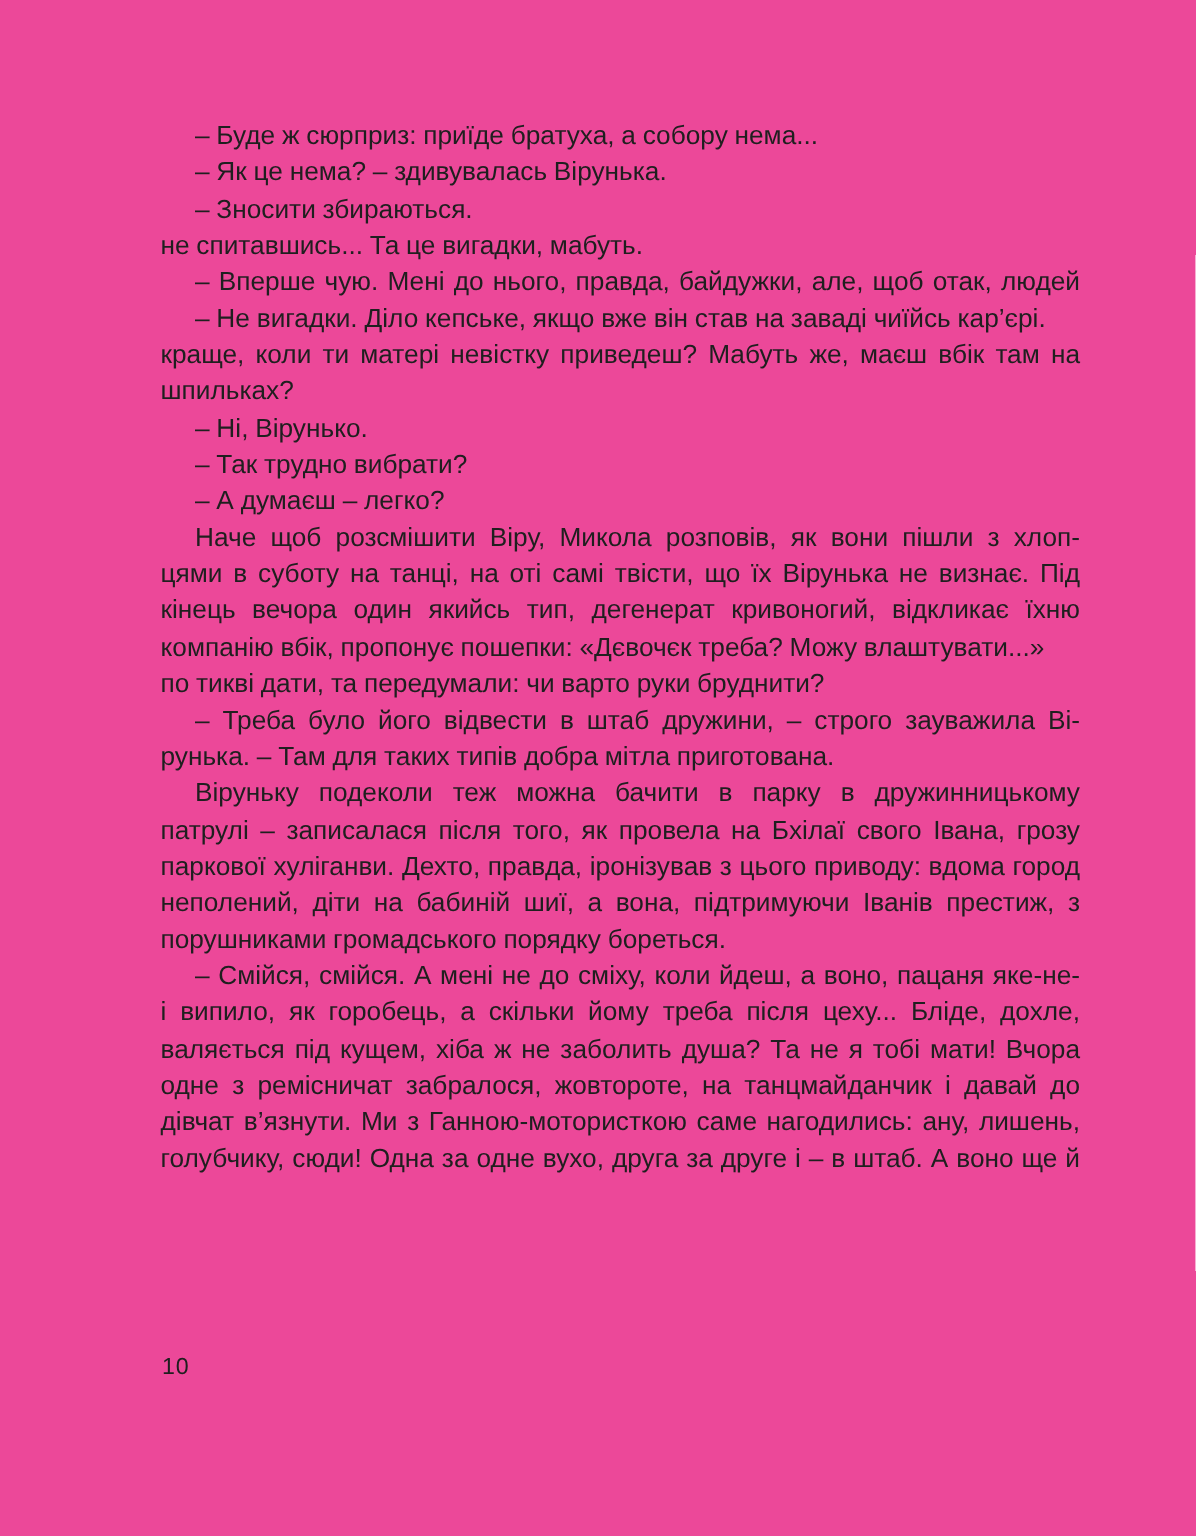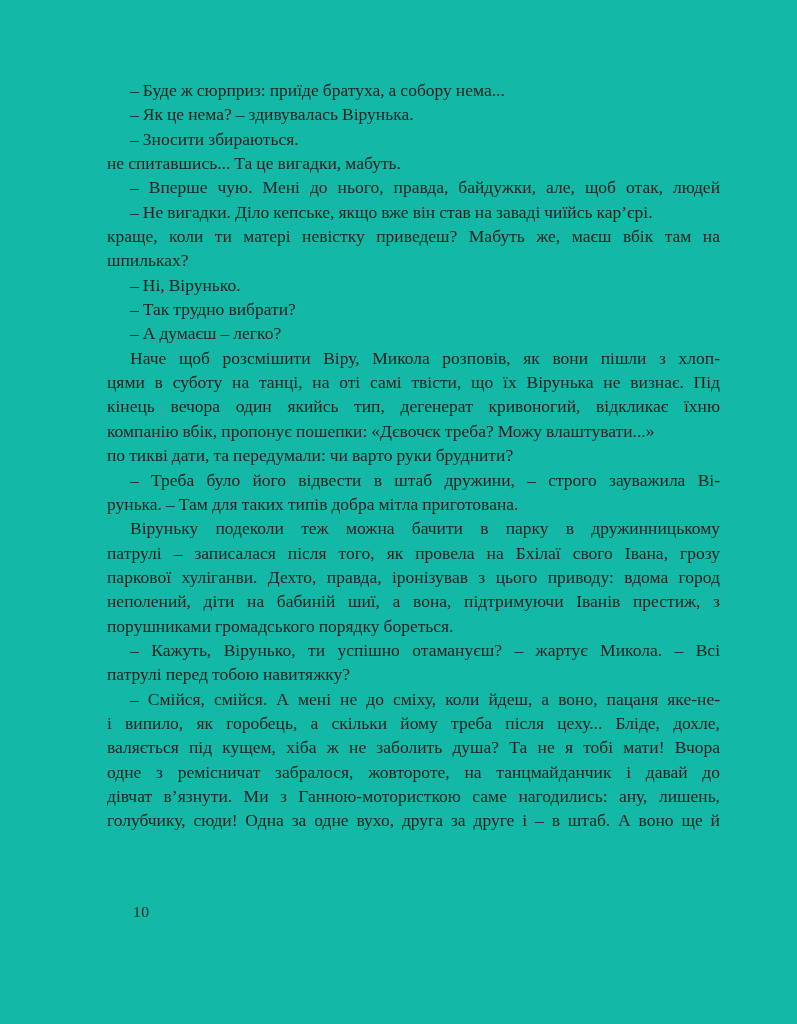--- a/index.html
+++ b/index.html
@@ -4,23 +4,23 @@
 <style>
   html, body {
     margin: 0;
     padding: 0;
     background: #ffffff;
   }
   .page {
     position: relative;
     width: 797px;
     height: 1024px;
-    background: #14b8a6;
+    background: #ec4899;
     overflow: hidden;
-    font-family: Liberation Serif, serif;
+    font-family: Liberation Sans, sans-serif;
     color: #1f1f1f;
   }
   .text-block {
     position: absolute;
     left: 107px;
     top: 78px;
     width: 613px;
     font-size: 17.5px;
     line-height: 24.35px;
     word-spacing: -0.02em;
@@ -35,21 +35,20 @@
   .line.just { text-align-last: justify; }
   .line.last { text-align-last: left; white-space: nowrap; }
   .line.first { text-indent: 23px; }
   .page-number {
     position: absolute;
     left: 108px;
     top: 903px;
     font-size: 15.5px;
     letter-spacing: 0.5px;
     color: #1f1f1f;
-    margin-left: 25px;
   }
 </style>
 </head>
 <body>
 
 <div class="page">
   <div class="text-block">
       <div class="para">
         <div class="line first last">– Буде ж сюрприз: приїде братуха, а собору нема...</div>
       </div>
@@ -93,24 +92,20 @@
         <div class="line last">рунька. – Там для таких типів добра мітла приготована.</div>
       </div>
       <div class="para">
         <div class="line first just">Віруньку подеколи теж можна бачити в парку в дружинницькому</div>
         <div class="line just">патрулі – записалася після того, як провела на Бхілаї свого Івана, грозу</div>
         <div class="line just">паркової хуліганви. Дехто, правда, іронізував з цього приводу: вдома город</div>
         <div class="line just">неполений, діти на бабиній шиї, а вона, підтримуючи Іванів престиж, з</div>
         <div class="line last">порушниками громадського порядку бореться.</div>
       </div>
       <div class="para">
-        <div class="line first just">– Кажуть, Вірунько, ти успішно отамануєш? – жартує Микола. – Всі</div>
-        <div class="line last">патрулі перед тобою навитяжку?</div>
-      </div>
-      <div class="para">
         <div class="line first just">– Смійся, смійся. А мені не до сміху, коли йдеш, а воно, пацаня яке-не-</div>
         <div class="line just">і випило, як горобець, а скільки йому треба після цеху... Бліде, дохле,</div>
         <div class="line just">валяється під кущем, хіба ж не заболить душа? Та не я тобі мати! Вчора</div>
         <div class="line just">одне з ремісничат забралося, жовтороте, на танцмайданчик і давай до</div>
         <div class="line just">дівчат в’язнути. Ми з Ганною-мотористкою саме нагодились: ану, лишень,</div>
         <div class="line just">голубчику, сюди! Одна за одне вухо, друга за друге і – в штаб. А воно ще й</div>
       </div>
     </div>
   <div class="page-number">10</div>
 </div>

